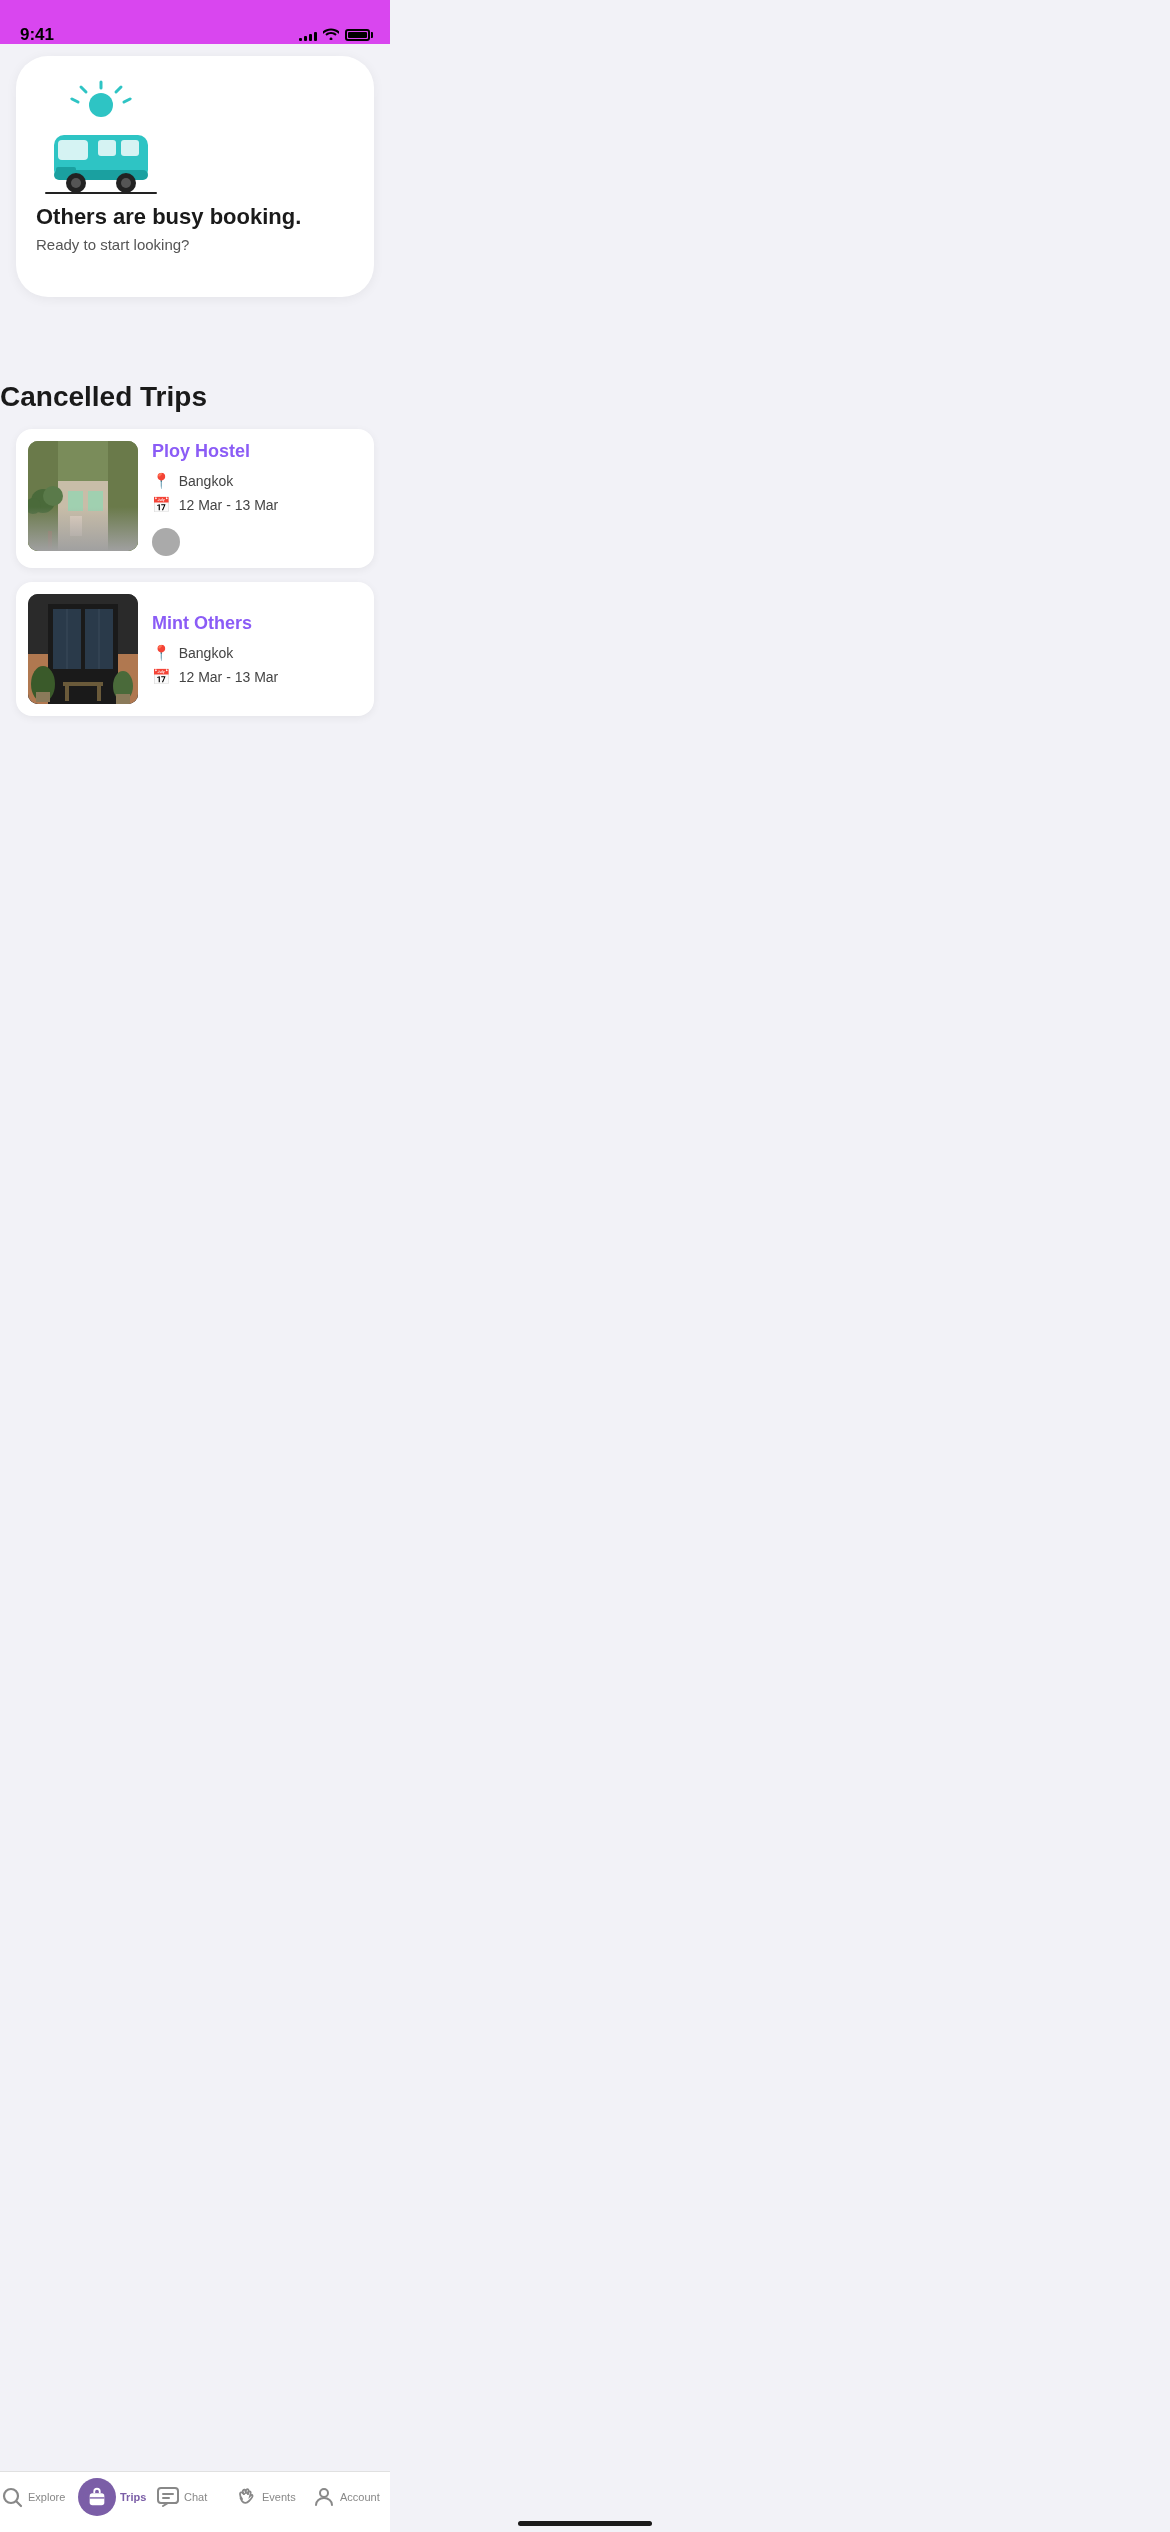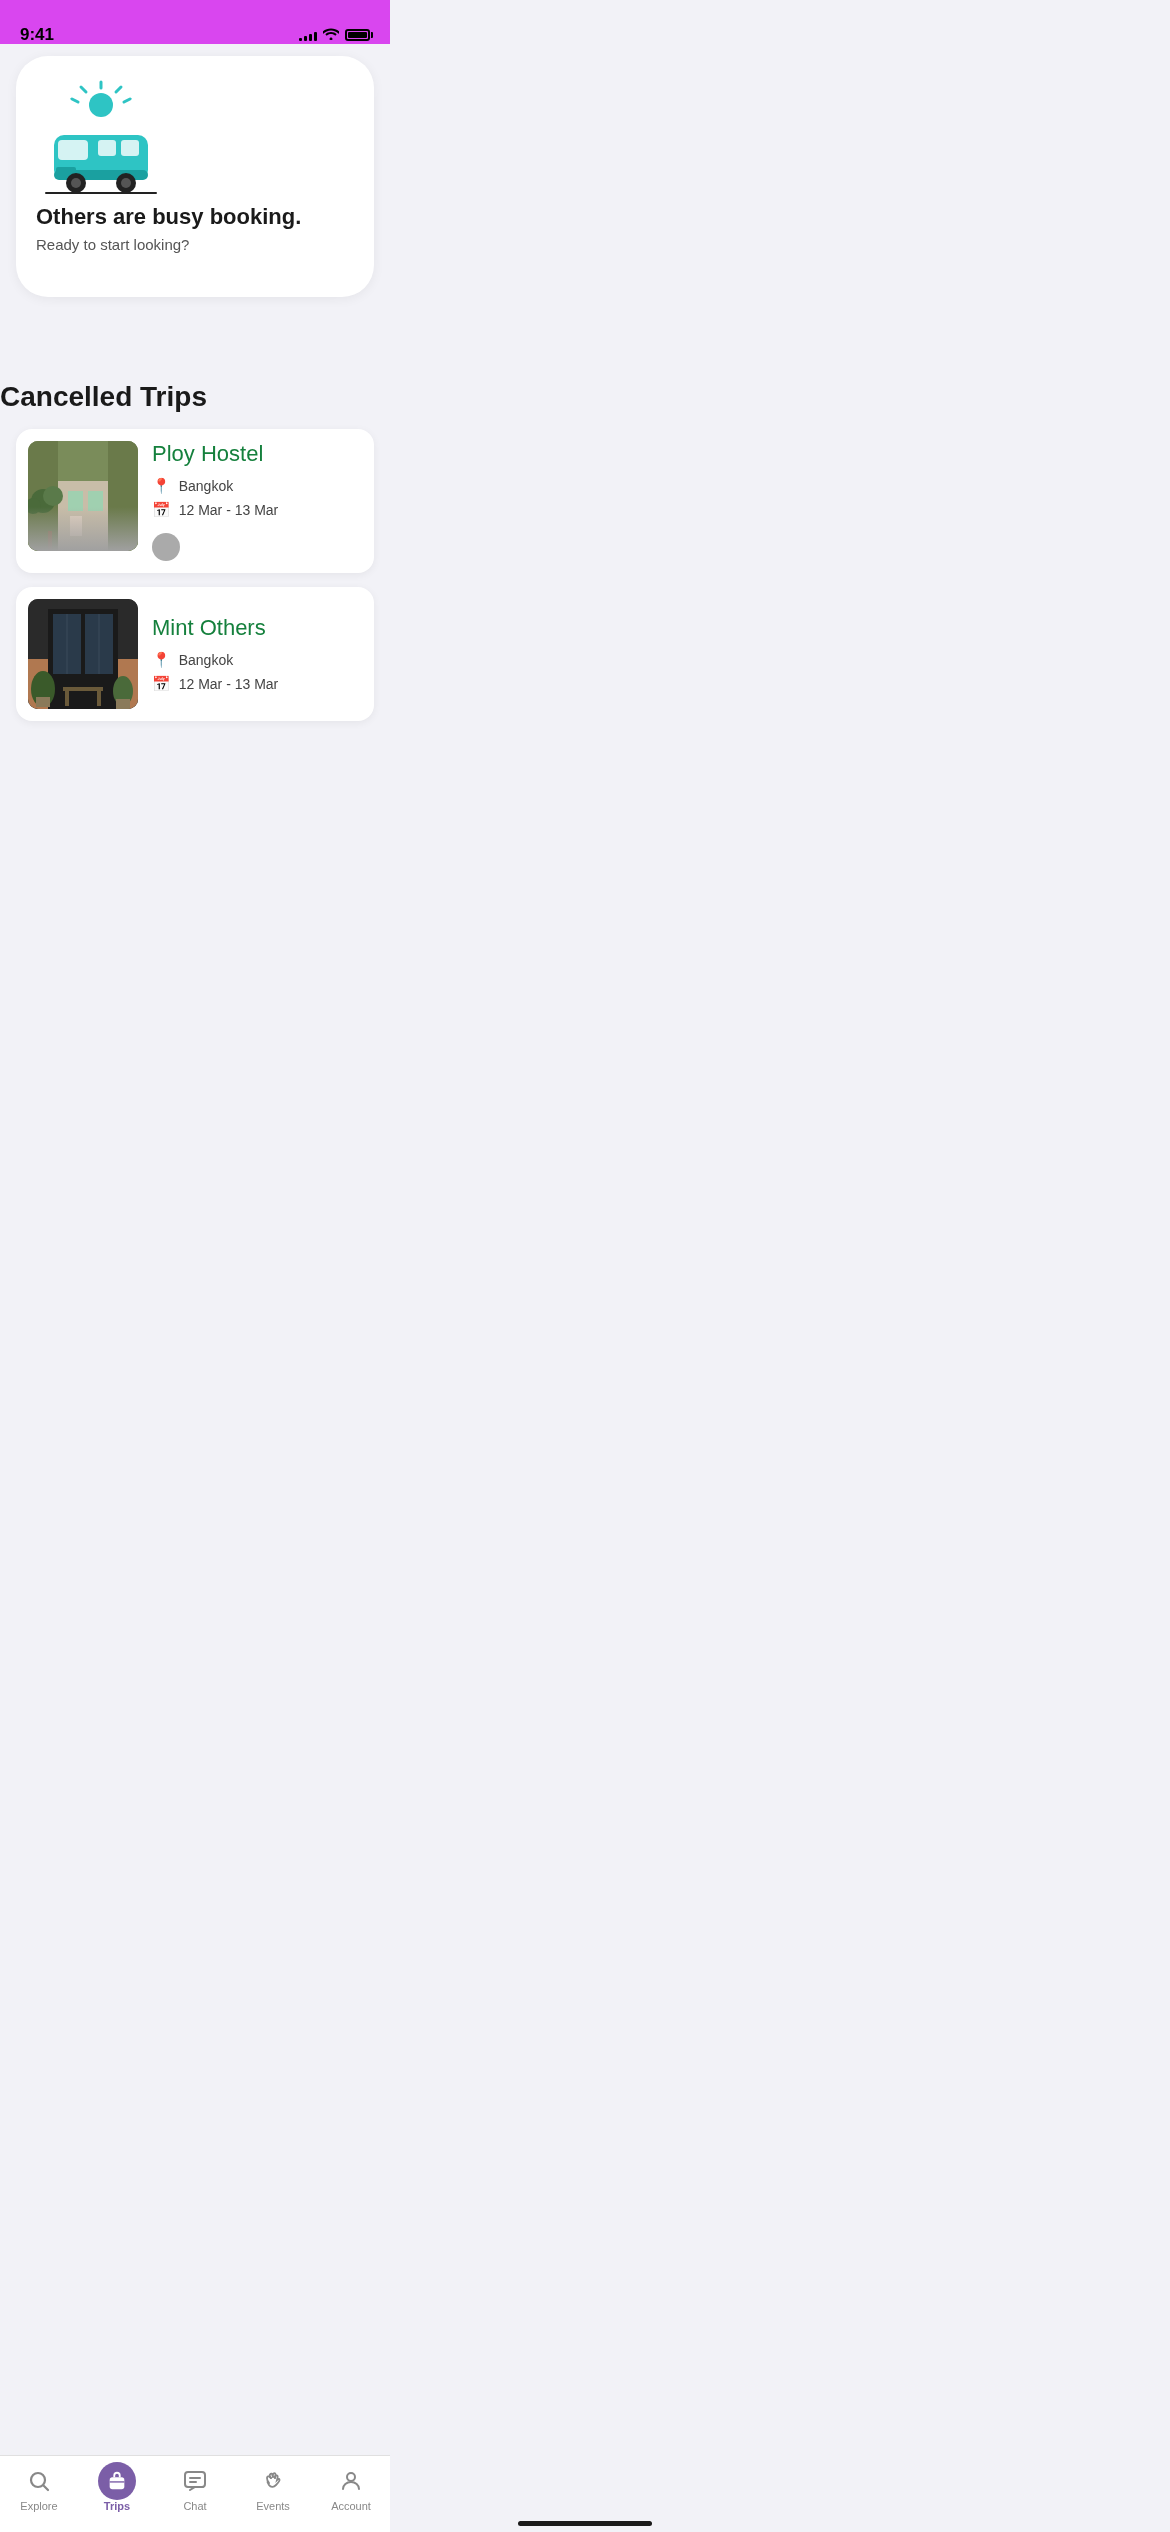--- a/index.html
+++ b/index.html
@@ -175,23 +175,23 @@
 
     .hostel-info {
       flex: 1;
       display: flex;
       flex-direction: column;
       justify-content: center;
       gap: 6px;
     }
 
     .hostel-name {
-      font-size: 22px;
-      font-weight: 400;
-      color: #15803d;
+      font-size: 18px;
+      font-weight: 700;
+      color: #8b5cf6;
       margin-bottom: 4px;
     }
 
     .hostel-detail {
       display: flex;
       align-items: center;
       gap: 8px;
       font-size: 14px;
       color: #444;
     }
@@ -218,21 +218,21 @@
       background: white;
       border-top: 1px solid #e0e0e0;
       display: flex;
       align-items: flex-start;
       padding: 10px 0 20px;
     }
 
     .tab-item {
       flex: 1;
       display: flex;
-      flex-direction: column;
+      flex-direction: row;
       align-items: center;
       gap: 4px;
       cursor: pointer;
     }
 
     .tab-icon {
       font-size: 22px;
       color: #888;
       height: 30px;
       display: flex;

